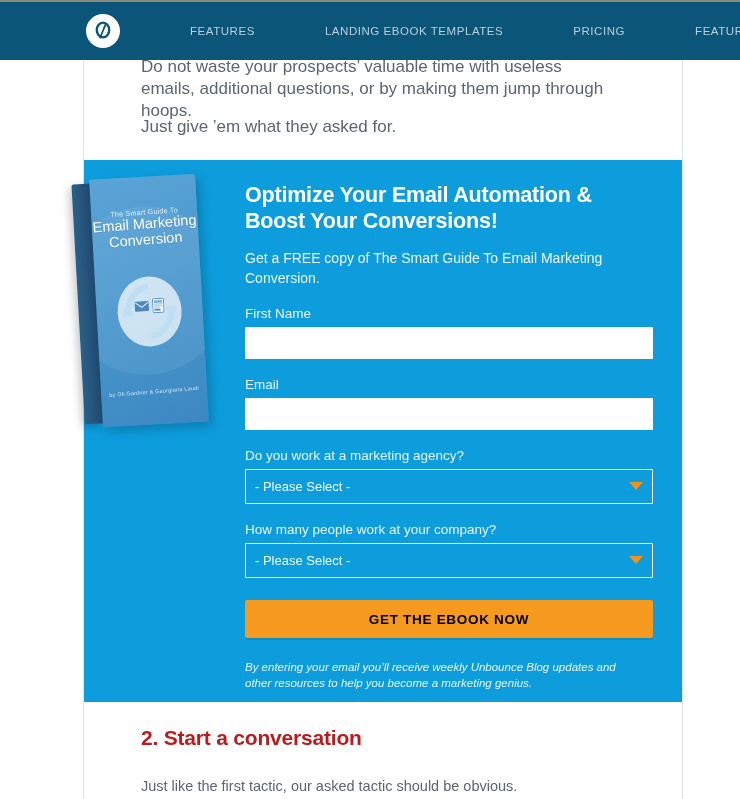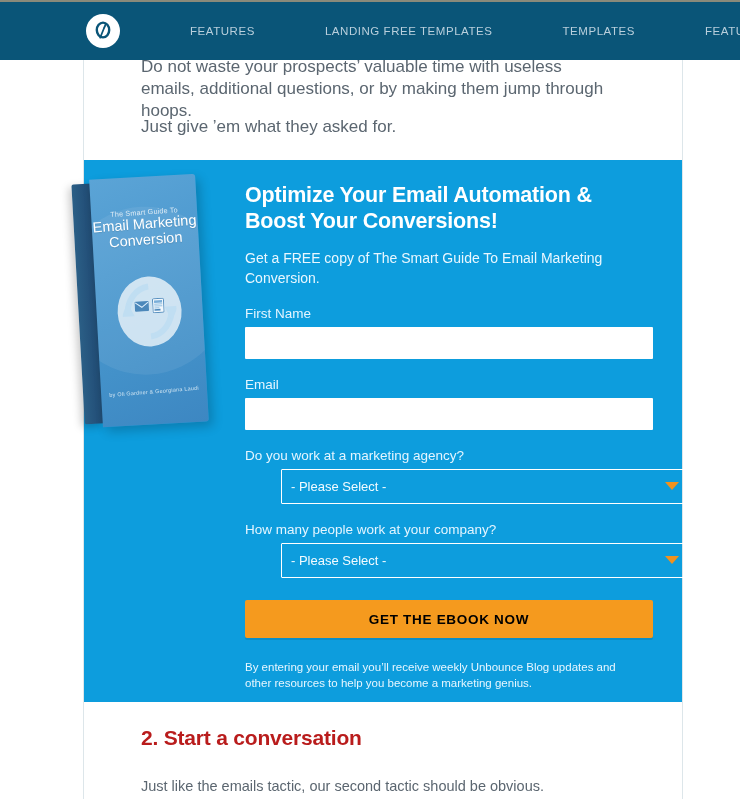--- a/index.html
+++ b/index.html
@@ -113,21 +113,21 @@
   .field-label{
     color:#e4f5ff; font-size:13.5px; margin-top:18px; margin-bottom:6px;
     display:block;
   }
   .text-input{
     display:block; width:408px; height:32px; background:#ffffff;
     border:none; outline:none; border-radius:1px;
     font-family:"Liberation Sans", sans-serif; font-size:13px;
     padding:0 8px; color:#333;
   }
-  .select-wrap{ position:relative; width:408px; height:35px;margin-left:36px; }
+  .select-wrap{ position:relative; width:408px; height:35px; }
   .select-box{
     width:408px; height:35px; background:transparent;
     border:1px solid #ffffff; border-radius:1px;
     color:#f2fbff; font-size:13px;
     display:flex; align-items:center; padding-left:9px;
     font-family:"Liberation Sans", sans-serif;
   }
   .select-arrow{
     position:absolute; right:10px; top:13px;
     width:0; height:0; border-left:7px solid transparent;
@@ -135,21 +135,21 @@
   }
   #cta-btn{
     margin-top:22px; width:408px; height:38px; background:#f59a1e;
     border:none; border-radius:2px; cursor:pointer;
     color:#000000; font-size:13.5px; font-weight:700; letter-spacing:.7px;
     font-family:"Liberation Sans", sans-serif;
     box-shadow:0 2px 0 rgba(0,0,0,.10);
   }
   #cta-disclaimer{
     margin-top:21px; width:400px;
-    color:#e6f6ff; font-size:11.5px; line-height:16px; 
+    color:#e6f6ff; font-size:11.5px; line-height:16px; font-style:italic;
   }
 
   
   #sec2-head{
     position:absolute; left:57px; top:666px; width:470px;
     color:#b91c1c; font-size:21px; font-weight:700; letter-spacing:-.2px;
   }
   #sec2-para{
     position:absolute; left:57px; top:715px; width:470px;
     color:#5b6670; font-size:14.5px; line-height:22px;
@@ -163,22 +163,22 @@
   <div id="navbar">
     <div id="logo">
       <svg width="22" height="22" viewBox="0 0 22 22" aria-hidden="true">
         <ellipse cx="11" cy="10" rx="6.2" ry="7.4" fill="none" stroke="#0a5578" stroke-width="2.4"></ellipse>
         <path d="M13.6 4.2 L8.2 17.6" stroke="#0a5578" stroke-width="1.7" stroke-linecap="round"></path>
         <path d="M11.1 9.2 q2.6 -1.2 2.9 -3.9 q-2.8 1.0 -2.9 3.9 z" fill="#0a5578"></path>
       </svg>
     </div>
     <nav id="navlinks">
       <a class="navitem">FEATURES</a>
-      <a class="navitem">LANDING FREE TEMPLATES</a>
-      <a class="navitem">TEMPLATES</a>
+      <a class="navitem">LANDING EBOOK TEMPLATES</a>
+      <a class="navitem">PRICING</a>
       <a class="navitem">FEATURES</a>
       <a class="navitem">PRICING</a>
       <a class="navitem active">BLOG</a>
 
     </nav>
   </div>
 
   <div id="article-col">
 
     <p class="para" id="para1">Do not waste your prospects’ valuable time with useless emails, additional questions, or by making them jump through hoops.</p>
@@ -241,15 +241,15 @@
           <span class="select-arrow"></span>
         </div>
 
         <button id="cta-btn">GET THE EBOOK NOW</button>
 
         <p id="cta-disclaimer">By entering your email you’ll receive weekly Unbounce Blog updates and other resources to help you become a marketing genius.</p>
       </div>
     </div>
 
     <h2 id="sec2-head">2. Start a conversation</h2>
-    <p id="sec2-para">Just like the emails tactic, our second tactic should be obvious.</p>
+    <p id="sec2-para">Just like the first tactic, our asked tactic should be obvious.</p>
   </div>
 </div>
 
 </body></html>

